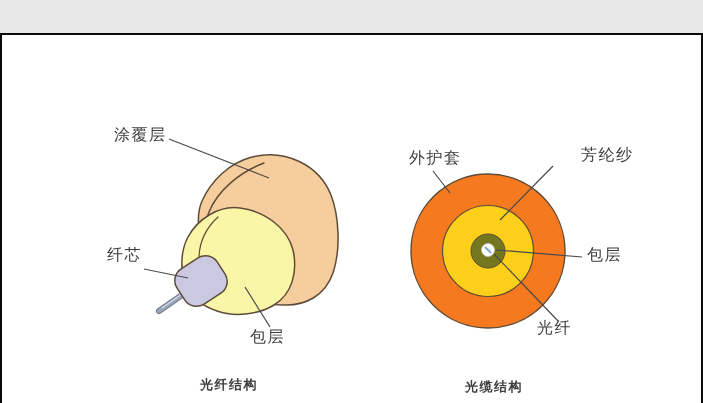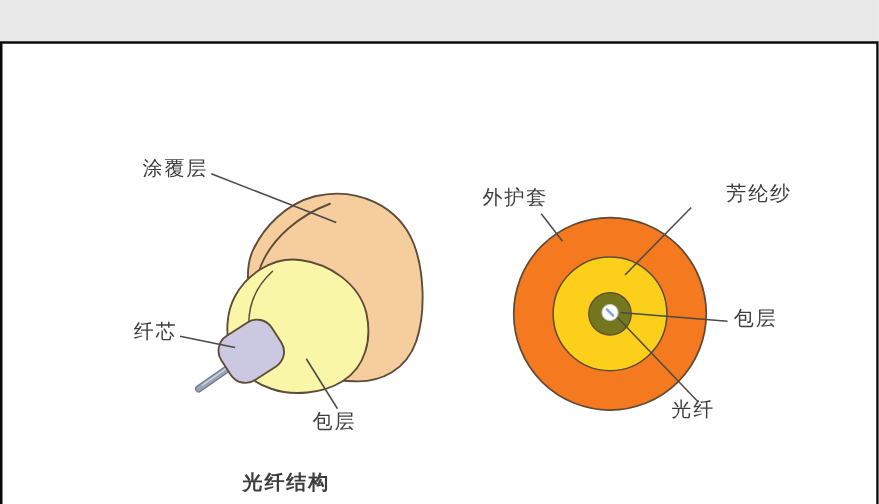--- a/index.html
+++ b/index.html
@@ -18,21 +18,21 @@
     position:absolute;
     font-size:16px;
     line-height:18px;
     letter-spacing:1.5px;
     color: var(--text, #3d3d3d);
     white-space:nowrap;
     user-select:none;
   }
   .dtitle {
     position:absolute;
-    font-size:16px;
+    font-size:13px;
     font-weight:bold;
     letter-spacing:1.5px;
     color: var(--text, #3d3d3d);
     width:170px;
     text-align:center;
     white-space:nowrap;
     user-select:none;
   }
 </style>
 </head>
@@ -82,21 +82,22 @@
       <line x1="142" y1="234" x2="186" y2="243"></line>
       <line x1="243" y1="252" x2="268" y2="292"></line>
       <line x1="431" y1="136" x2="448" y2="158"></line>
       <line x1="551" y1="131" x2="498" y2="185"></line>
       <line x1="494" y1="215" x2="580" y2="222"></line>
       <line x1="492" y1="219" x2="556" y2="286"></line>
     </g>
   </svg>
 
   <div class="lbl" style="left:112px; top:92px;">涂覆层</div>
-  <div class="lbl" style="left:105px; top:222px;">纤芯</div>
+  <div class="lbl" style="left:105px; top:212px;">纤芯</div>
   <div class="lbl" style="left:248px; top:294px;">包层</div>
   <div class="dtitle" style="left:142px; top:341px;">光纤结构</div>
 
-  <div class="lbl" style="left:384px; top:115px;">外护套</div>
+  <div class="lbl" style="left:407px; top:115px;">外护套</div>
   <div class="lbl" style="left:579px; top:112px;">芳纶纱</div>
   <div class="lbl" style="left:585px; top:212px;">包层</div>
   <div class="lbl" style="left:535px; top:285px;">光纤</div>
+  <div class="dtitle" style="left:407px; top:343px;">光缆结构</div>
 </div>
 
 </body></html>

